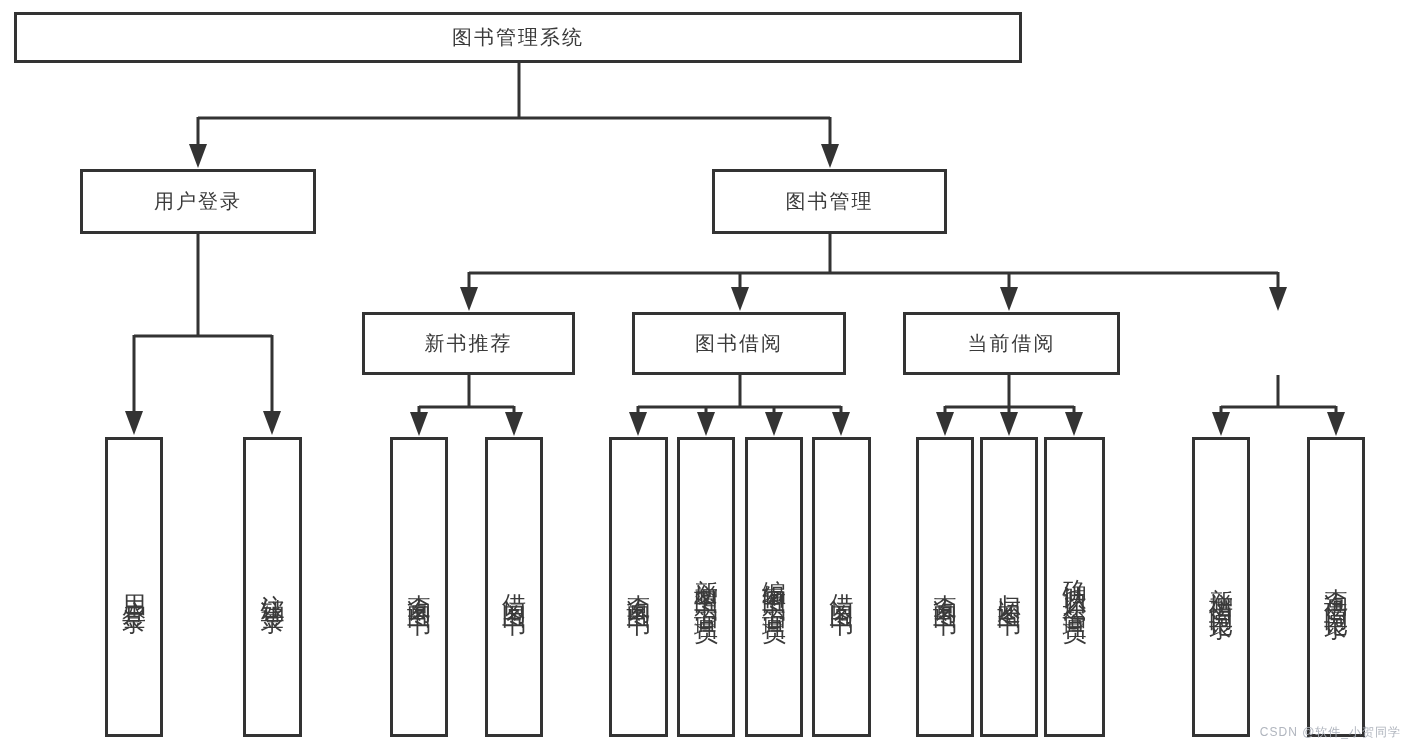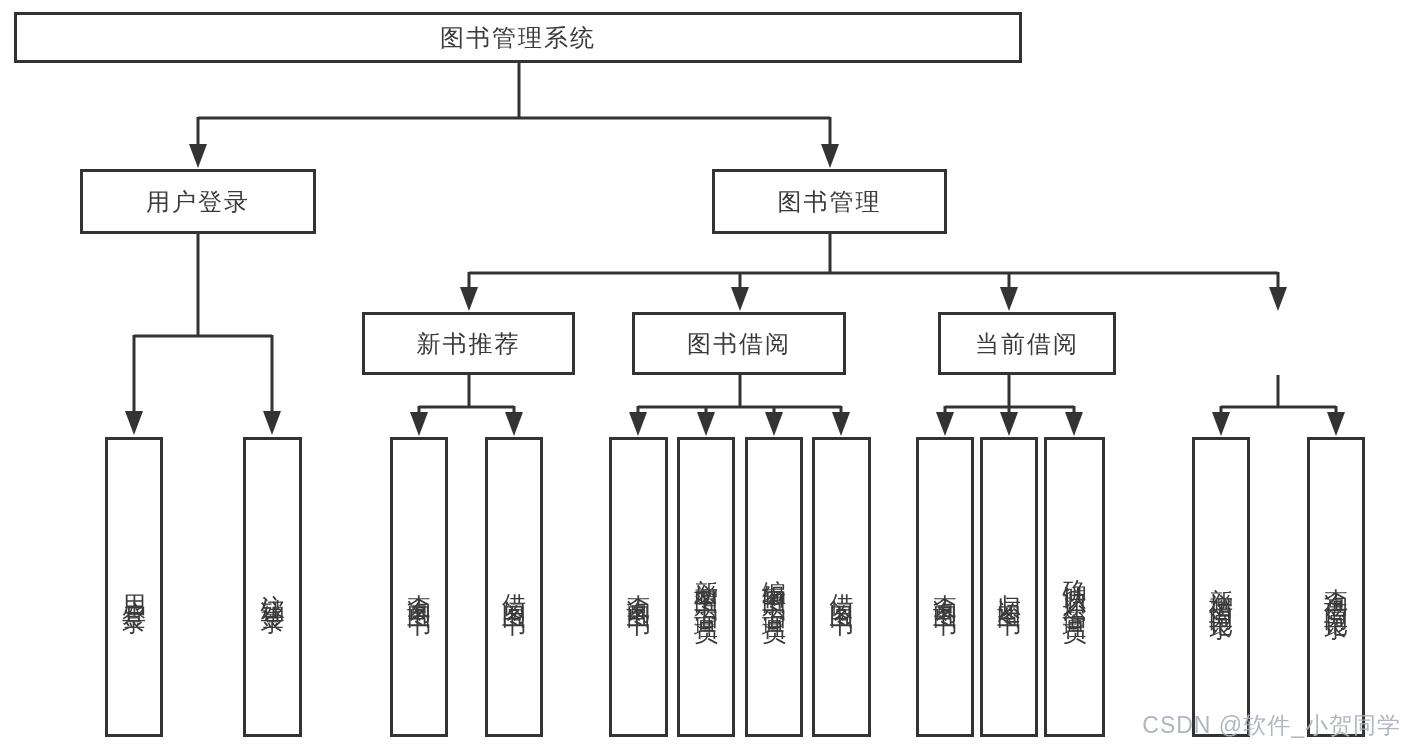--- a/index.html
+++ b/index.html
@@ -23,34 +23,34 @@
   .node {
     position: absolute;
     box-sizing: border-box;
     background: #ffffff;
     border: 3px solid #333333;
     display: flex;
     align-items: center;
     justify-content: center;
     text-align: center;
   }
-  .h-node { font-size: 24px; letter-spacing: 2px; white-space: nowrap; }
+  .h-node { font-size: 20px; letter-spacing: 2px; white-space: nowrap; }
   .v-node { font-size: 24px; }
   .v-node .vtext {
     writing-mode: vertical-rl;
     text-orientation: mixed;
     letter-spacing: 6px;
     line-height: 1;
     white-space: nowrap;
   }
   .watermark {
     position: absolute;
     right: 4px;
     bottom: 6px;
-    font-size: 23px;
+    font-size: 12px;
     letter-spacing: 1px;
     color: rgba(172, 177, 186, 0.95);
     z-index: 5;
     white-space: nowrap;
   }
 </style>
 </head>
 <body>
 
 <div class="canvas">
@@ -101,21 +101,21 @@
   <div class="node h-node" style="left:362px; top:312px; width:213px; height:63px;">
     <span>新书推荐</span>
   </div>
 
   <div class="node h-node" style="left:712px; top:169px; width:235px; height:65px;">
     <span>图书管理</span>
   </div>
   <div class="node h-node" style="left:632px; top:312px; width:214px; height:63px;text-align:center;">
     <span>图书借阅</span>
   </div>
-  <div class="node h-node" style="left:938px; top:312px; width:178px; height:63px;">
+  <div class="node h-node" style="left:903px; top:312px; width:217px; height:63px;">
     <span>当前借阅</span>
   </div>
 
   <div class="node v-node" style="left:105px; top:437px; width:58px; height:300px;">
     <span class="vtext">用户登录</span>
   </div>
   <div class="node v-node" style="left:243px; top:437px; width:59px; height:300px;">
     <span class="vtext">注销登录</span>
   </div>
 

